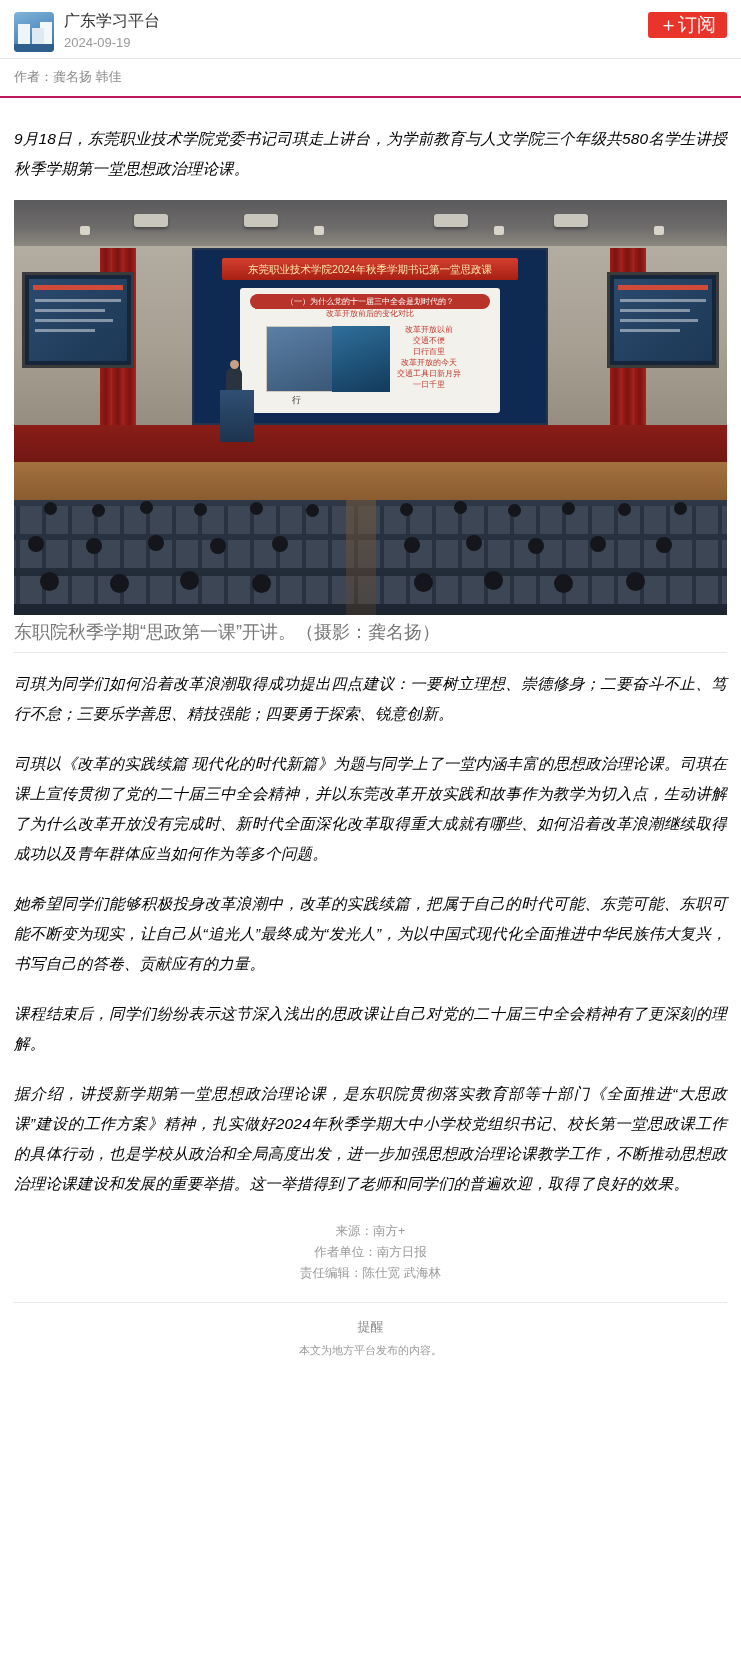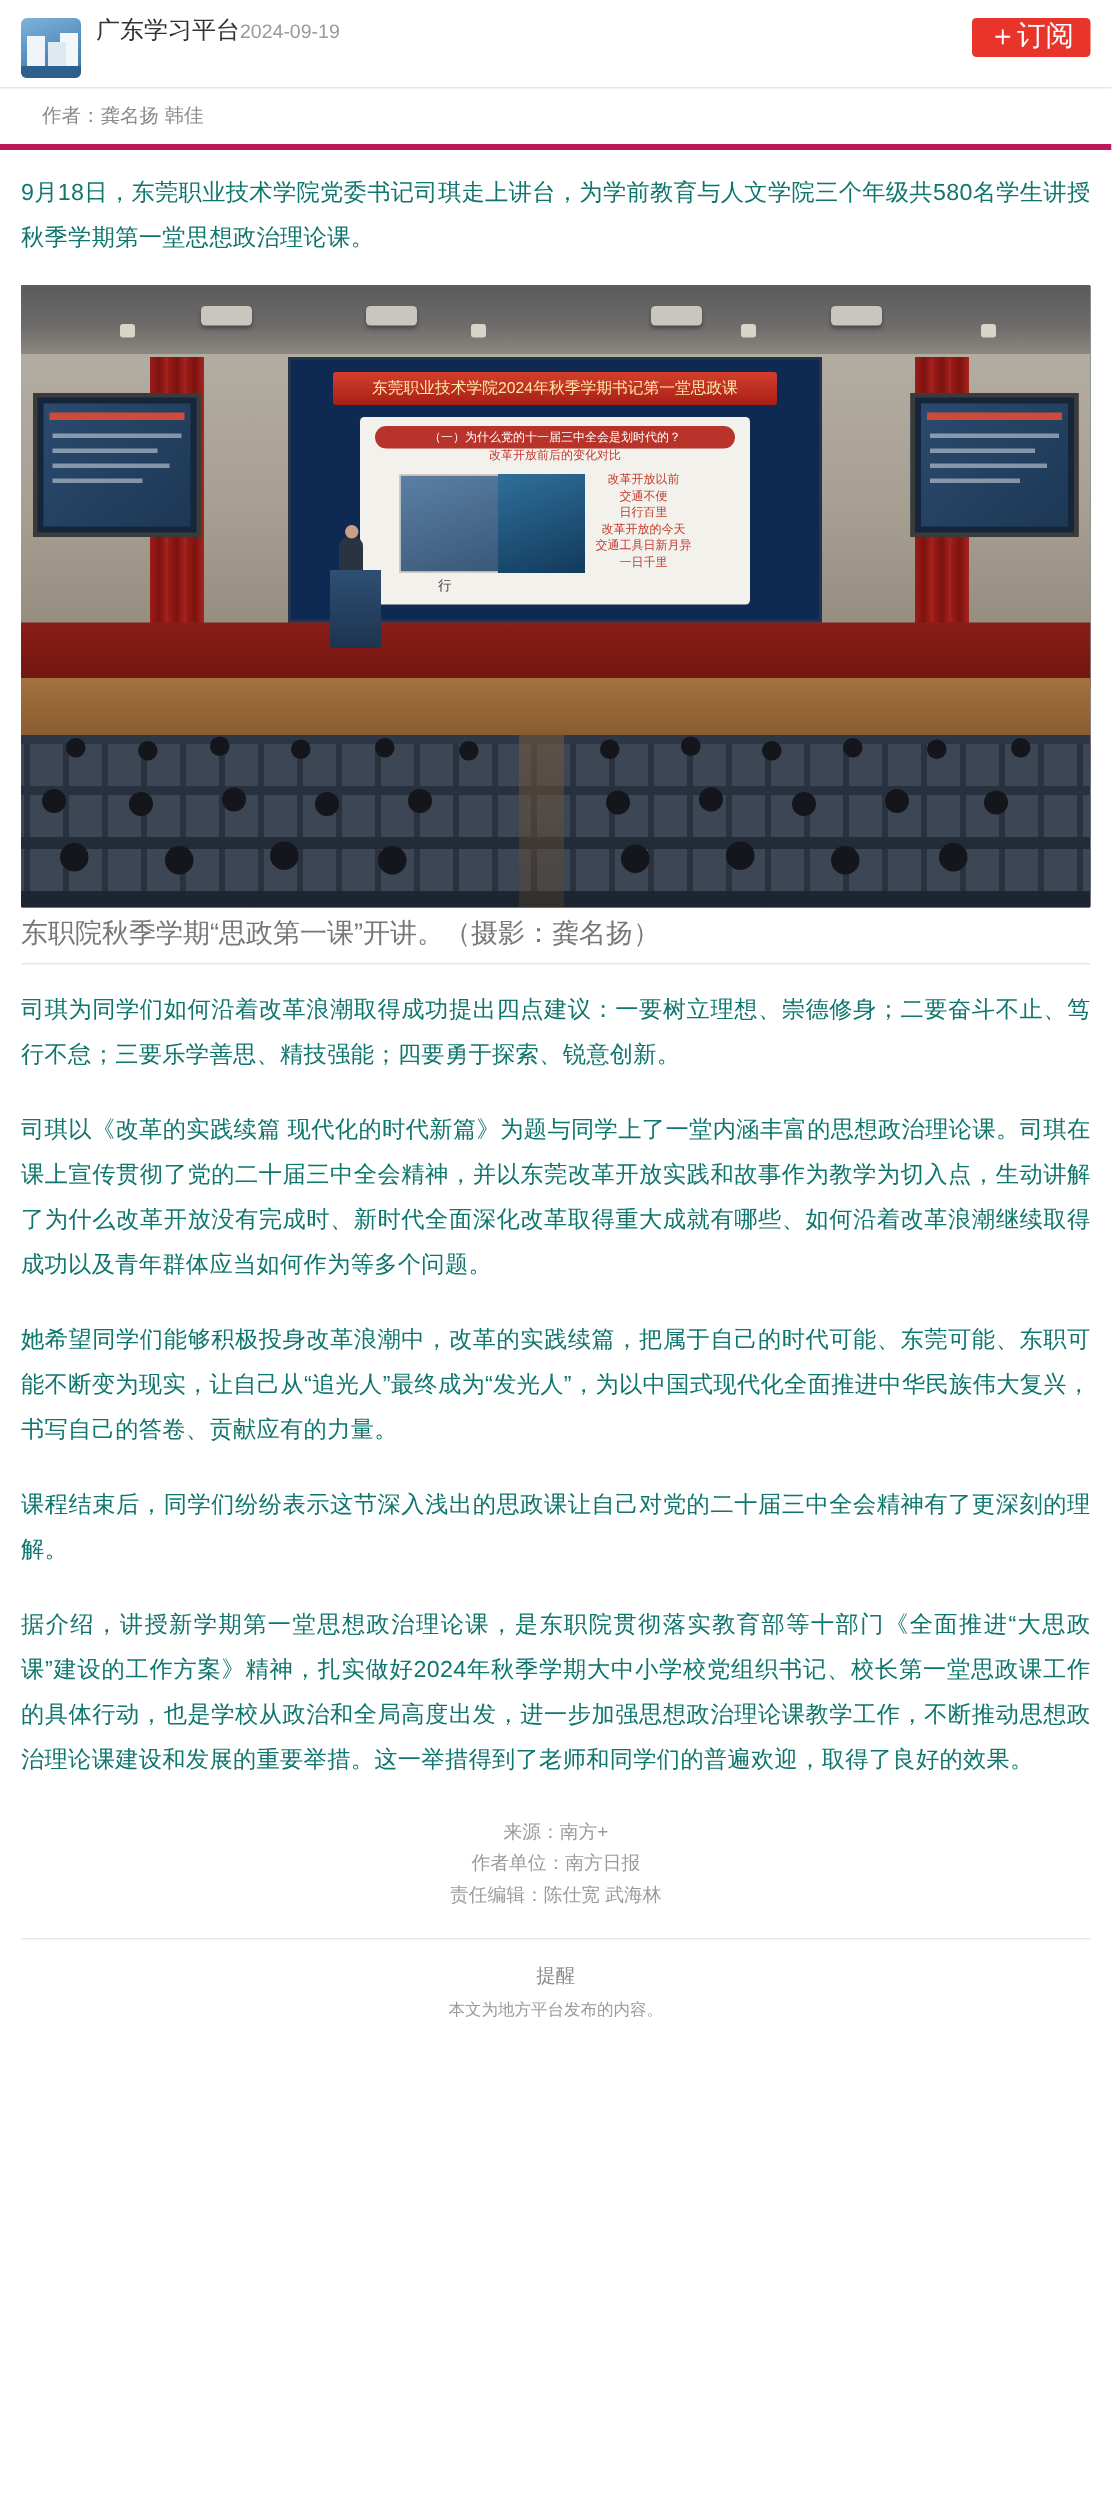--- a/index.html
+++ b/index.html
@@ -49,21 +49,21 @@
   .logo::after {
     content: "";
     position: absolute;
     left: 0; bottom: 0; right: 0;
     height: 8px;
     background: #2f5f8c;
   }
   .header-text {
     margin-left: 10px;
     display: flex;
-    flex-direction: row;
+    flex-direction: column;
     justify-content: center;
   }
   .site-title {
     font-size: 16px;
     color: #333333;
     line-height: 22px;
   }
   .site-date {
     font-size: 13px;
     color: #9a9a9a;
@@ -81,37 +81,38 @@
     height: 26px;
     padding: 0 11px;
     border-radius: 3px;
     border: none;
     cursor: pointer;
     font-family: "Liberation Sans", sans-serif;
   }
 
   
   .author-bar {
-    padding: 9px 14px 10px 28px;
+    padding: 9px 14px 10px 14px;
     font-size: 13px;
     color: #8a8a8a;
-    border-bottom: 4px solid #be185d;
+    border-bottom: 2px solid #be185d;
   }
 
   
   .article {
     padding: 14px 14px 0 14px;
   }
   .article p {
     font-size: 15.5px;
     line-height: 30px;
-    color: #0f766e;
-    margin: 0 0 20px 0;
+    color: #000000;
+    margin: 12px 0 20px 0;
     text-align: justify;
     letter-spacing: 0.2px;
+    font-style: italic;
   }
   .lead {
     margin-bottom: 16px !important;
   }
 
   
   figure {
     margin: 0 0 6px 0;
   }
   .photo {

